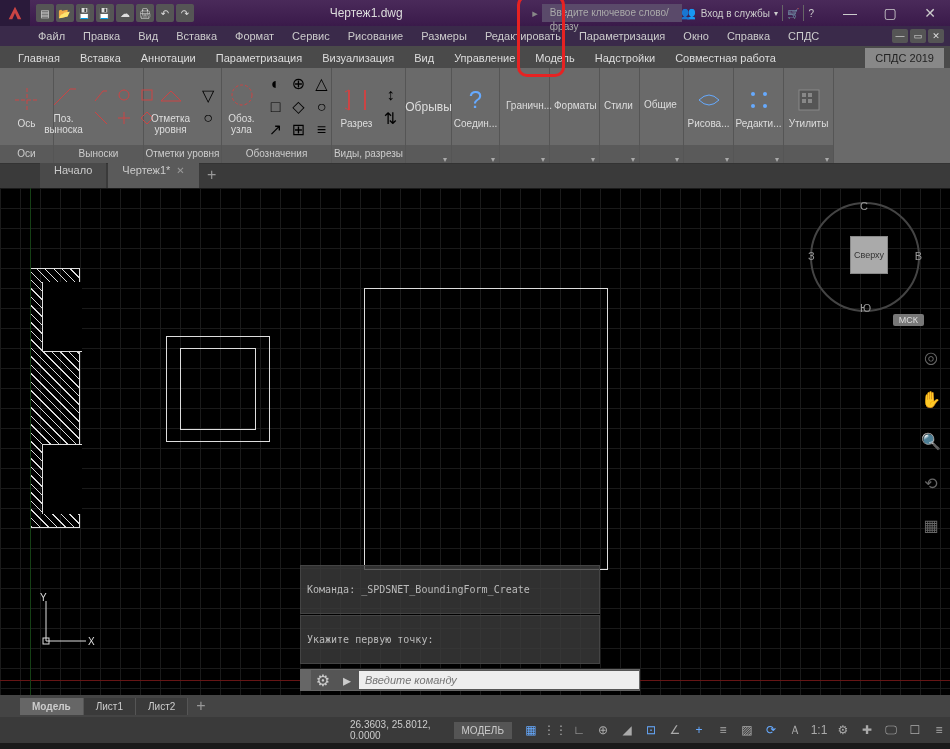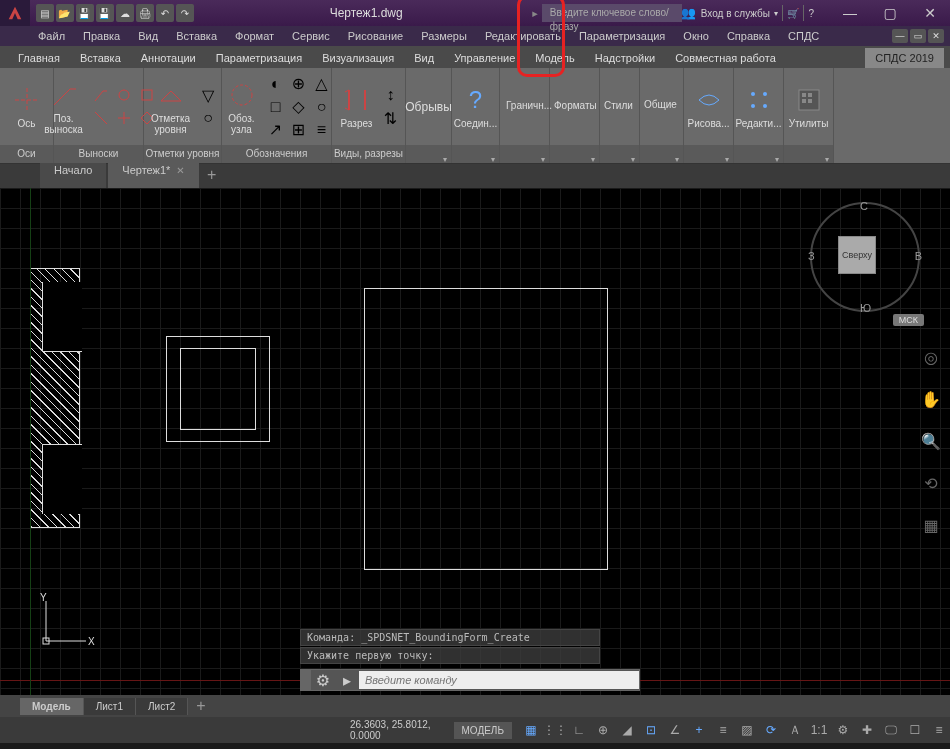--- a/index.html
+++ b/index.html
@@ -44,29 +44,29 @@
 .filetab .close { font-size: 10px; color: #999; }
 .filetab-add { width: 22px; text-align: center; color: #999; cursor: pointer; padding: 4px; }
 
 .canvas-area { position: relative; background: #000; height: 507px; overflow: hidden; }
 .grid-bg { position: absolute; inset: 0; background-image: linear-gradient(#1a1a1a 1px, transparent 1px), linear-gradient(90deg, #1a1a1a 1px, transparent 1px); background-size: 20px 20px; }
 .drawing { position: absolute; border: 1px solid #ddd; }
 .hatch { position: absolute; background: repeating-linear-gradient(45deg, #ddd 0, #ddd 1px, transparent 1px, transparent 6px); }
 
 .viewcube { position: absolute; top: 14px; right: 30px; width: 110px; height: 110px; }
 .vc-ring { position: absolute; inset: 0; border: 2px solid #444; border-radius: 50%; }
-.vc-cube { position: absolute; top: 34px; left: 28px; width: 38px; height: 38px; background: #aaa; display: flex; align-items: center; justify-content: center; font-size: 9px; color: #333; border: 1px solid #888; }
+.vc-cube { position: absolute; top: 34px; left: 40px; width: 38px; height: 38px; background: #aaa; display: flex; align-items: center; justify-content: center; font-size: 9px; color: #333; border: 1px solid #888; }
 .vc-label { position: absolute; color: #999; font-size: 11px; }
 .wcs-badge { position: absolute; top: 126px; right: 26px; background: #777; color: #ddd; font-size: 9px; padding: 1px 6px; border-radius: 2px; }
 .right-toolbar { position: absolute; top: 160px; right: 6px; width: 24px; display: flex; flex-direction: column; gap: 20px; }
 .rt-btn { width: 22px; height: 22px; color: #666; font-size: 16px; text-align: center; cursor: pointer; }
 
 .ucs-icon { position: absolute; bottom: 40px; left: 36px; }
 .command-hist { position: absolute; bottom: 30px; left: 300px; width: 300px; }
-.cmd-line { background: rgba(60,60,60,0.8); color: #bbb; font-size: 10px; padding: 2px 6px; border: 1px solid #444; margin-bottom: 1px; font-family: monospace; }
+.cmd-line { background: rgba(60,60,60,0.8); color: #bbb; font-size: 10px; padding: 18px 6px; border: 1px solid #444; margin-bottom: 1px; font-family: monospace; }
 .cmdbar { position: absolute; bottom: 4px; left: 300px; display: flex; align-items: center; background: #555; border: 1px solid #666; height: 22px; width: 340px; }
 .cmdbar .handle { width: 10px; background: #666; height: 100%; cursor: move; }
 .cmdbar .cmd-icon { width: 24px; text-align: center; color: #ccc; }
 .cmdbar input { flex: 1; background: #eee; border: none; height: 18px; font-size: 11px; padding: 0 6px; color: #888; font-style: italic; }
 
 .layouttabs { height: 22px; background: #444; display: flex; align-items: center; padding-left: 20px; gap: 0; }
 .layout-tab { color: #ccc; font-size: 10px; padding: 3px 12px; cursor: pointer; background: #3a3a3a; border-right: 1px solid #555; }
 .layout-tab.active { background: #666; font-weight: bold; }
 .layout-add { color: #999; padding: 0 8px; cursor: pointer; }
 

